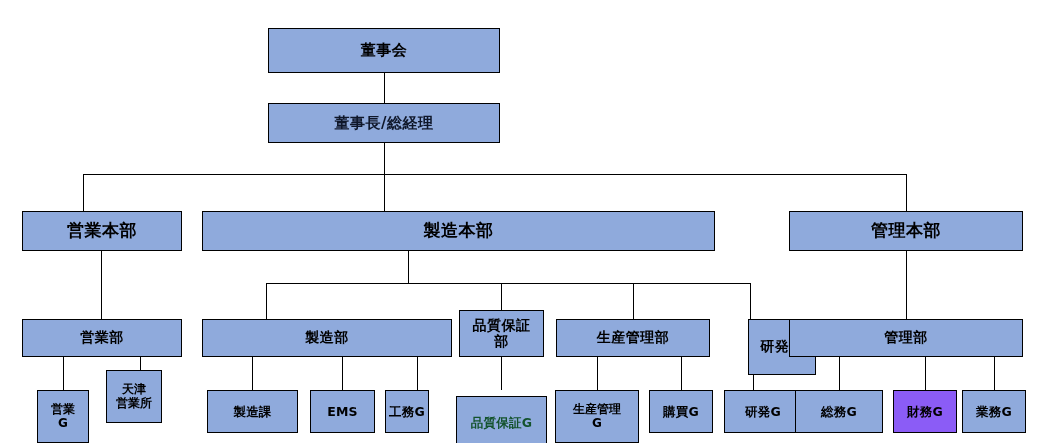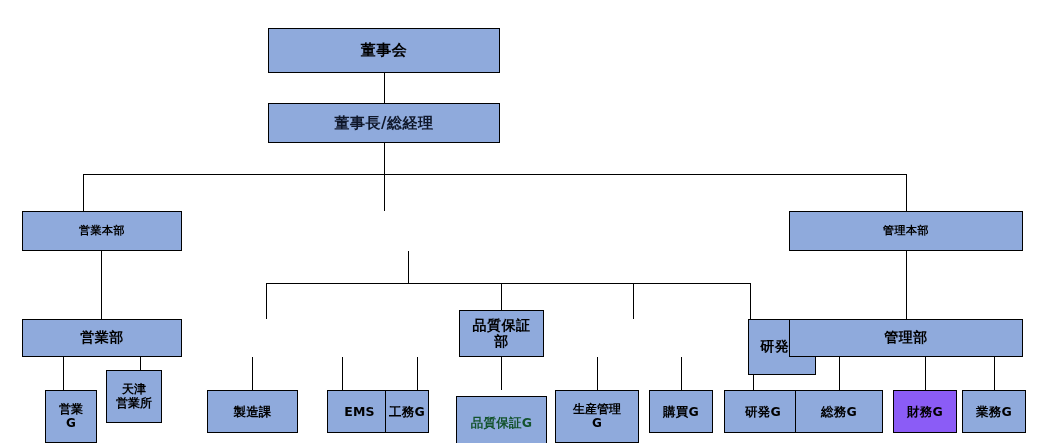--- a/index.html
+++ b/index.html
@@ -27,21 +27,21 @@
     align-items: center;
     justify-content: center;
     text-align: center;
     line-height: 1.12;
     letter-spacing: 0.5px;
     white-space: pre-line;
     z-index: 2;
   }
   .lvl0 { font-size: 15px; }
   .lvl1 { font-size: 15px; }
-  .lvl2 { font-size: 11px; }
+  .lvl2 { font-size: 17px; }
   .lvl3 { font-size: 14px; }
   .leaf { font-size: 12.5px; letter-spacing: 0.2px; }
   .leaf-sm { font-size: 12px; letter-spacing: 0px; }
 
   .conn {
     position: absolute;
     background: #000000;
     z-index: 1;
   }
   .vline { width: 1px; }
@@ -73,32 +73,35 @@
     <div class="conn vline" style="left: 501px; top: 357px; height: 33px; background: rgb(0, 0, 0);"></div>
     <div class="conn vline" style="left: 597px; top: 357px; height: 33px; background: rgb(0, 0, 0);"></div>
     <div class="conn vline" style="left: 681px; top: 357px; height: 33px; background: rgb(0, 0, 0);"></div>
     <div class="conn vline" style="left: 753px; top: 357px; height: 33px; background: rgb(0, 0, 0);"></div>
     <div class="conn vline" style="left: 839px; top: 357px; height: 33px; background: rgb(0, 0, 0);"></div>
     <div class="conn vline" style="left: 925px; top: 357px; height: 33px; background: rgb(0, 0, 0);"></div>
     <div class="conn vline" style="left: 994px; top: 357px; height: 33px; background: rgb(0, 0, 0);"></div>
     <div class="node lvl0" style="left: 268px; top: 28px; width: 232px; height: 45px; background: rgb(143, 170, 220); border-color: rgb(0, 0, 0); color: rgb(0, 0, 0);">董事会</div>
     <div class="node lvl1" style="left: 268px; top: 103px; width: 232px; height: 40px; background: rgb(143, 170, 220); border-color: rgb(0, 0, 0); color: #0f172a;">董事長/総経理</div>
     <div class="node lvl2" style="left: 22px; top: 211px; width: 160px; height: 40px; background: rgb(143, 170, 220); border-color: rgb(0, 0, 0); color: rgb(0, 0, 0);">営業本部</div>
+    <div class="node lvl2" style="left: 202px; top: 211px; width: 513px; height: 40px; background: rgb(143, 170, 220); border-color: rgb(0, 0, 0); color: rgb(0, 0, 0);">製造本部</div>
     <div class="node lvl2" style="left: 789px; top: 211px; width: 234px; height: 40px; background: rgb(143, 170, 220); border-color: rgb(0, 0, 0); color: rgb(0, 0, 0);">管理本部</div>
     <div class="node lvl3" style="left: 22px; top: 319px; width: 160px; height: 38px; background: rgb(143, 170, 220); border-color: rgb(0, 0, 0); color: rgb(0, 0, 0);">営業部</div>
+    <div class="node lvl3" style="left: 202px; top: 319px; width: 250px; height: 38px; background: rgb(143, 170, 220); border-color: rgb(0, 0, 0); color: rgb(0, 0, 0);">製造部</div>
     <div class="node lvl3" style="left: 459px; top: 310px; width: 85px; height: 47px; background: rgb(143, 170, 220); border-color: rgb(0, 0, 0); color: rgb(0, 0, 0); text-align: center;">品質保証
 部</div>
+    <div class="node lvl3" style="left: 556px; top: 319px; width: 154px; height: 38px; background: rgb(143, 170, 220); border-color: rgb(0, 0, 0); color: rgb(0, 0, 0);">生産管理部</div>
     <div class="node lvl3" style="left: 748px; top: 319px; width: 68px; height: 56px; background: rgb(143, 170, 220); border-color: rgb(0, 0, 0); color: rgb(0, 0, 0);">研発部</div>
     <div class="node lvl3" style="left: 789px; top: 319px; width: 234px; height: 38px; background: rgb(143, 170, 220); border-color: rgb(0, 0, 0); color: rgb(0, 0, 0);">管理部</div>
-    <div class="node leaf-sm" style="left: 37px; top: 390px; width: 52px; height: 53px; background: rgb(143, 170, 220); border-color: rgb(0, 0, 0); color: rgb(0, 0, 0); margin-left: 8px;">営業
+    <div class="node leaf-sm" style="left: 37px; top: 390px; width: 52px; height: 53px; background: rgb(143, 170, 220); border-color: rgb(0, 0, 0); color: rgb(0, 0, 0);">営業
 G</div>
     <div class="node leaf-sm" style="left: 106px; top: 370px; width: 56px; height: 53px; background: rgb(143, 170, 220); border-color: rgb(0, 0, 0); color: rgb(0, 0, 0);">天津
 営業所</div>
     <div class="node leaf" style="left: 207px; top: 390px; width: 91px; height: 43px; background: rgb(143, 170, 220); border-color: rgb(0, 0, 0); color: rgb(0, 0, 0);">製造課</div>
-    <div class="node leaf" style="left: 327px; top: 390px; width: 65px; height: 43px; background: rgb(143, 170, 220); border-color: rgb(0, 0, 0); color: rgb(0, 0, 0);">EMS</div>
+    <div class="node leaf" style="left: 310px; top: 390px; width: 65px; height: 43px; background: rgb(143, 170, 220); border-color: rgb(0, 0, 0); color: rgb(0, 0, 0);">EMS</div>
     <div class="node leaf" style="left: 385px; top: 390px; width: 44px; height: 43px; background: rgb(143, 170, 220); border-color: rgb(0, 0, 0); color: rgb(0, 0, 0);">工務G</div>
     <div class="node leaf" style="left: 456px; top: 396px; width: 91px; height: 54px; background: rgb(143, 170, 220); border-color: rgb(0, 0, 0); color: #14532d;">品質保証G</div>
     <div class="node leaf-sm" style="left: 555px; top: 390px; width: 84px; height: 53px; background: rgb(143, 170, 220); border-color: rgb(0, 0, 0); color: rgb(0, 0, 0);">生産管理
 G</div>
     <div class="node leaf" style="left: 649px; top: 390px; width: 64px; height: 43px; background: rgb(143, 170, 220); border-color: rgb(0, 0, 0); color: rgb(0, 0, 0);">購買G</div>
     <div class="node leaf" style="left: 724px; top: 390px; width: 78px; height: 43px; background: rgb(143, 170, 220); border-color: rgb(0, 0, 0); color: rgb(0, 0, 0);">研発G</div>
     <div class="node leaf" style="left: 795px; top: 390px; width: 88px; height: 43px; background: rgb(143, 170, 220); border-color: rgb(0, 0, 0); color: rgb(0, 0, 0);">総務G</div>
     <div class="node leaf" style="left: 893px; top: 390px; width: 64px; height: 43px; background: #8b5cf6; border-color: rgb(0, 0, 0); color: rgb(0, 0, 0);">財務G</div>
     <div class="node leaf" style="left: 962px; top: 390px; width: 64px; height: 43px; background: rgb(143, 170, 220); border-color: rgb(0, 0, 0); color: rgb(0, 0, 0);">業務G</div>
   </div>

